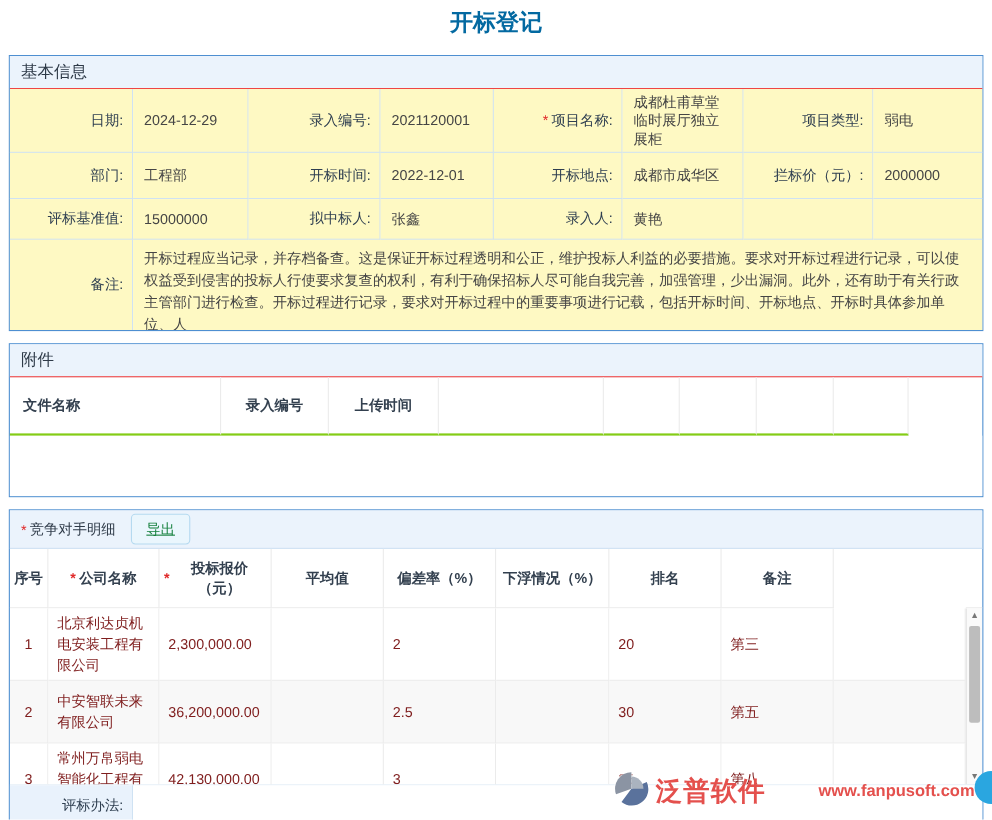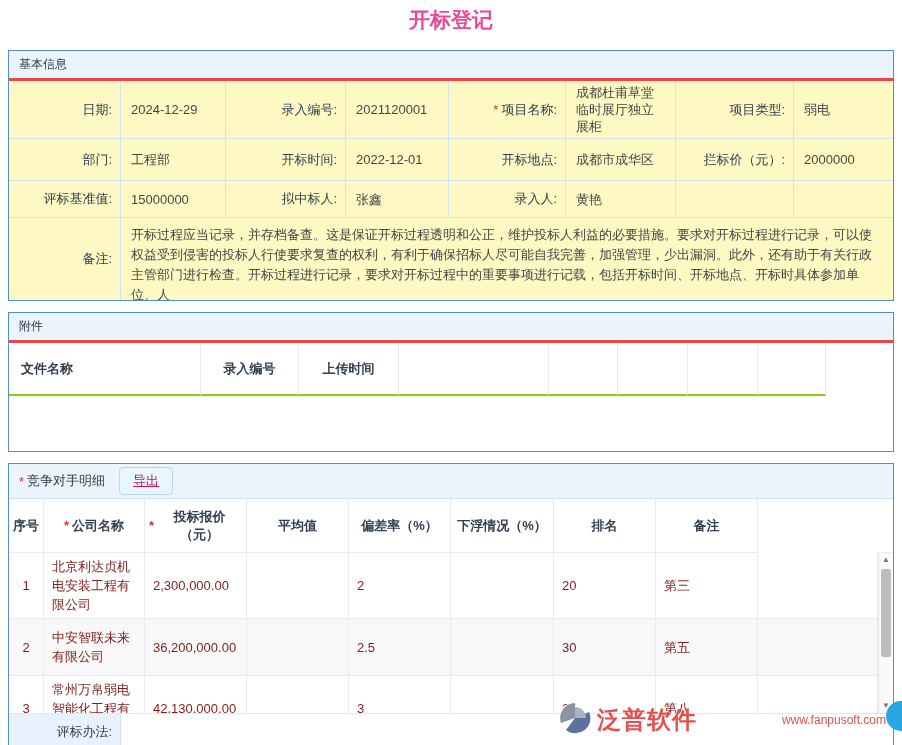--- a/index.html
+++ b/index.html
@@ -8,37 +8,37 @@
     position: relative;
     overflow: hidden;
     background: #fff;
     font-family: "Liberation Sans", "DejaVu Sans", sans-serif;
     color: #333;
   }
   .page-title {
     text-align: center;
     font-size: 21px;
     font-weight: bold;
-    color: #ec4899;
+    color: #0369a1;
     padding: 6px 0 16px;
   }
   .section {
     margin: 0 8px 11px;
     border: 1px solid #4e8fd1;
     background: #fff;
   }
   .section-header {
     background: #ebf3fc;
     height: 30px;
     display: flex;
     align-items: center;
     padding: 0 10px;
-    font-size: 12px;
+    font-size: 15px;
     color: #2e3a48;
-    border-bottom: 3px solid #ef4444;
+    border-bottom: 1px solid #ef4444;
   }
   .red { color: #e02b2b; margin-right: 3px; }
 
   
   .bi-grid {
     display: grid;
     grid-template-columns: 112px 105px 120px 103px 117px 110px 118px 99px;
     grid-template-rows: 58px 42px 37px 82px;
   }
   .bi-cell {
@@ -102,21 +102,21 @@
     padding: 0 10px;
     font-size: 13px;
     color: #2e3a48;
     border-bottom: 1px solid #cfe2f3;
   }
   .export-btn {
     margin-left: 14px;
     background: #eaf6fd;
     border: 1px solid #b5daf0;
     border-radius: 4px;
-    color: #be185d;
+    color: #15803d;
     font-size: 13px;
     padding: 4px 13px;
     cursor: pointer;
     font-family: inherit;
     text-decoration: underline;
   }
   .comp-head { display: flex; }
   .comp-grid {
     display: grid;
     grid-template-columns: 35px 101px 102px 102px 102px 103px 102px 102px 120px;
@@ -196,21 +196,21 @@
     position: absolute;
     right: 16px; bottom: 6px;
     display: flex;
     align-items: center;
     gap: 5px;
     z-index: 5;
     pointer-events: none;
   }
   .wm-texts { display: flex; flex-direction: row; align-items: center; gap: 48px; }
   .wm-brand { font-size: 24px; font-weight: bold; color: #e4504d; letter-spacing: 1px; line-height: 24px; }
-  .wm-site { font-size: 12px; font-weight: normal; color: #e4504d; line-height: 13px; margin-left: 37px; }
+  .wm-site { font-size: 15px; font-weight: bold; color: #e4504d; line-height: 13px; }
   .float-btn {
     position: absolute;
     right: -14px; bottom: 14px;
     width: 30px; height: 30px;
     border-radius: 50%;
     background: #2aa6e0;
     z-index: 6;
     cursor: pointer;
   }
 </style>

